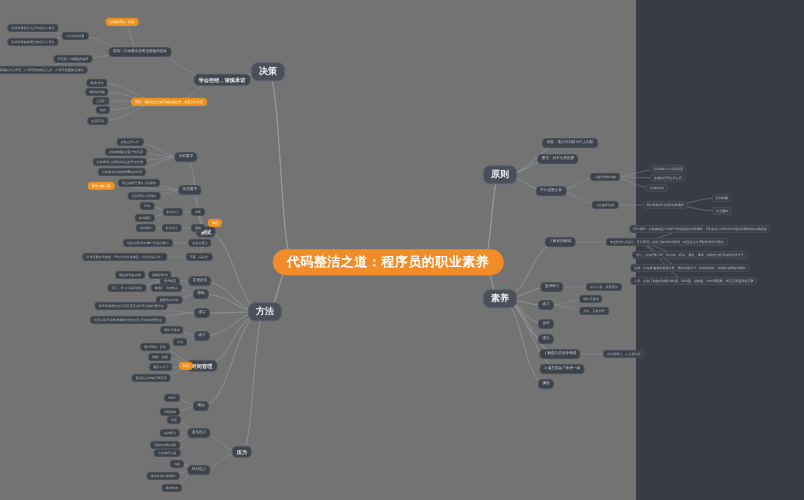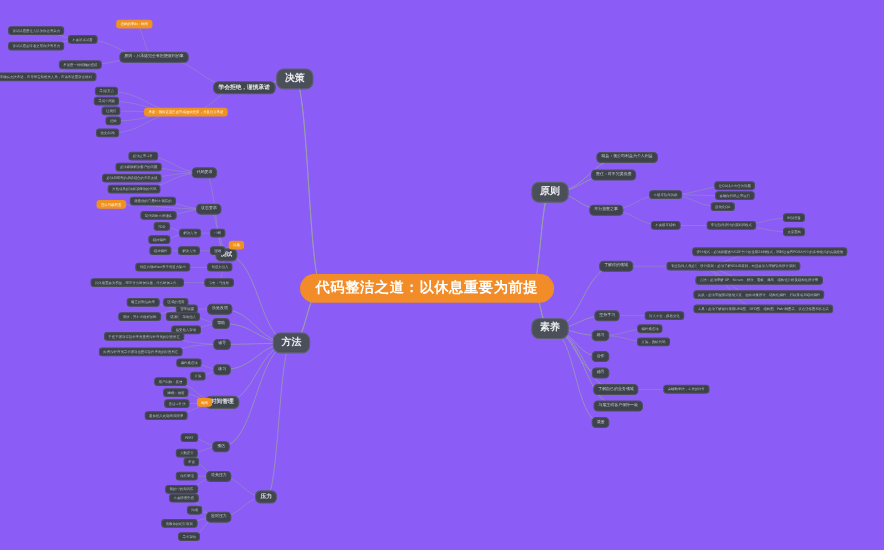--- a/index.html
+++ b/index.html
@@ -5,22 +5,22 @@
   * { box-sizing: border-box; }
   html, body {
     margin: 0; padding: 0;
     width: 804px; height: 500px;
     background: #383c44;
     overflow: hidden;
     font-family: "DejaVu Sans", "Liberation Sans", sans-serif;
   }
   #canvas {
     position: relative;
-    width: 804px; height: 500px;
-    background: #8b5cf6;
+    width: 636px; height: 500px;
+    background: #737373;
   }
   #edges {
     position: absolute; left: 0; top: 0;
     width: 804px; height: 500px;
     pointer-events: none;
   }
   .node {
     position: absolute;
     transform: translate(-50%, -50%);
     white-space: nowrap;
@@ -295,15 +295,15 @@
       <div class="node n-l4" style="left: 604px; top: 287px;">深入不变，跟着变化</div>
       <div class="node n-l3" style="left: 546px; top: 305px;">练习</div>
       <div class="node n-l4" style="left: 591px; top: 299px;">编程柔道场</div>
       <div class="node n-l4" style="left: 594px; top: 311px;">开源，贡献代码</div>
       <div class="node n-l3" style="left: 546px; top: 324px;">合作</div>
       <div class="node n-l3" style="left: 546px; top: 339px;">辅导</div>
       <div class="node n-l3" style="left: 560px; top: 354px;">了解自己的业务领域</div>
       <div class="node n-l4" style="left: 624px; top: 354px;">尖端数学法，工关的诗作</div>
       <div class="node n-l3" style="left: 562px; top: 369px;">与雇主或客户保持一致</div>
       <div class="node n-l3" style="left: 546px; top: 384px;">谦逊</div>
-      <div class="node n-root" style="left: 388px; top: 262px;">代码整洁之道：以休息重要为前提</div>
+      <div class="node n-root" style="left: 388px; top: 262px;">代码整洁之道：程序员的职业素养</div>
     </div>
 </div>
 
 </body></html>

